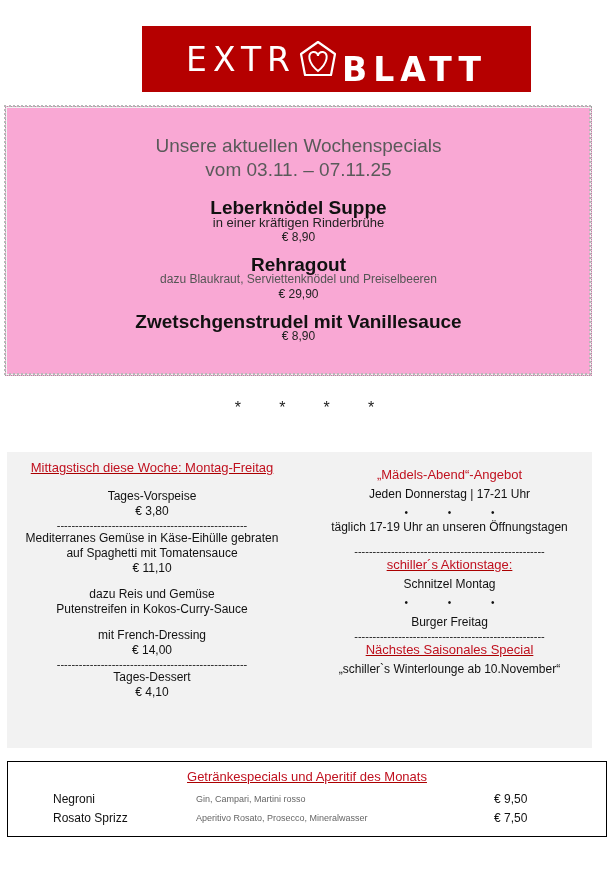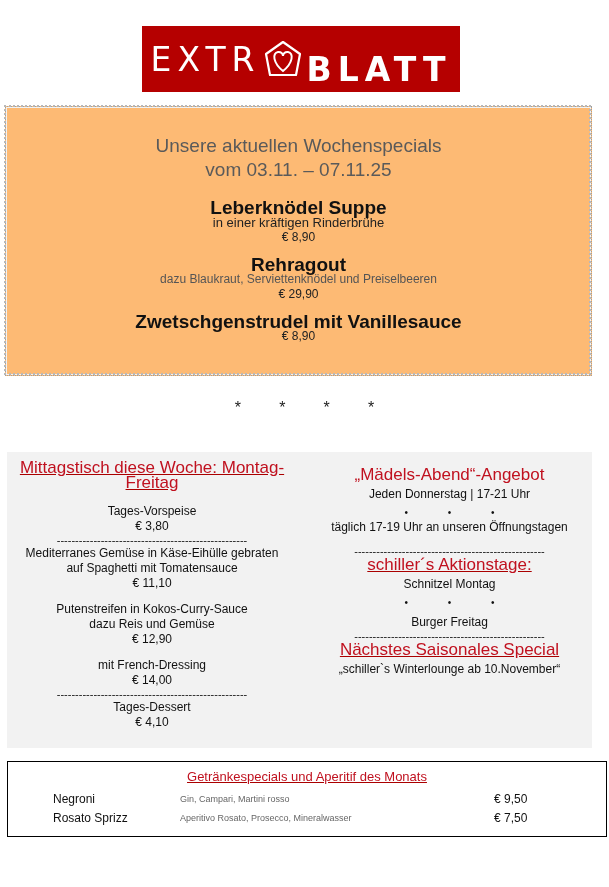--- a/index.html
+++ b/index.html
@@ -4,34 +4,34 @@
   <style>
     html, body { margin: 0; padding: 0; background: #ffffff; }
     body {
       width: 609px; height: 887px; position: relative; overflow: hidden;
       font-family: "Liberation Sans", sans-serif; color: #111;
     }
     .abs { position: absolute; }
 
     
     .logo {
-      left: 142px; top: 26px; width: 318px; height: 66px;
+      left: 142px; top: 26px; width: 389px; height: 66px;
       background: #b50000;
       display: flex; align-items: center; justify-content: center;
       color: #ffffff; font-size: 33px; letter-spacing: 6px;
       font-family: "DejaVu Sans", sans-serif;
     }
     .logo .part { display: inline-block; }
     .logo .part.bold { font-weight: bold; letter-spacing: 6px; margin-top: 20px; }
     .logo .house { display: inline-block; width: 40px; height: 40px; margin: 0 4px 0 2px; }
 
     
     .specials {
       left: 5px; top: 106px; width: 585px; height: 268px;
-      background: #fdba74;
+      background: #f9a8d4;
       border: 1px dotted #a0a0a0;
       box-shadow: inset 0 0 0 1px #f2f2f2;
       text-align: center;
     }
     .specials-border {
       left: 4px; top: 105px; width: 587px; height: 270px;
       border: 2px dotted #b8b8b8; box-sizing: border-box; pointer-events: none;
     }
     .spec-title {
       margin-top: 27px; font-size: 19px; line-height: 24px; color: #5a5a5a;
@@ -49,37 +49,37 @@
     }
     .stars span { display: inline-block; width: 40px; text-align: center; }
 
     
     .grey-box {
       left: 7px; top: 452px; width: 585px; height: 296px; background: #f2f2f2;
     }
     .col { position: absolute; top: 0; text-align: center; font-size: 12px; line-height: 15px; color: #111; }
     .col-left { left: 0; width: 290px; }
     .col-right { left: 300px; width: 285px; }
-    .red-head { color: #c0111f; font-size: 17px; }
+    .red-head { color: #c0111f; font-size: 13px; }
     .red-head.u { text-decoration: underline; text-decoration-color: #a00; }
     .dash { color: #111; letter-spacing: 0; font-size: 11px; line-height: 12px; }
     .dots span { display: inline-block; width: 40px; font-size: 10px; }
 
     
     .drinks {
       left: 7px; top: 761px; width: 600px; height: 76px;
       border: 1px solid #000; box-sizing: border-box; background: #fff;
     }
     .drinks-title {
       position: absolute; left: 0; width: 100%; top: 7px; text-align: center;
       color: #c0111f; font-size: 13px; text-decoration: underline; text-decoration-color: #a00;
     }
     .drink-row { position: absolute; left: 0; width: 100%; height: 16px; }
     .drink-name { position: absolute; left: 45px; font-size: 12px; color: #111; }
-    .drink-desc { position: absolute; left: 172px; font-size: 9px; color: #666; top: 2px; }
+    .drink-desc { position: absolute; left: 188px; font-size: 9px; color: #666; top: 2px; }
     .drink-price { position: absolute; left: 486px; font-size: 12px; color: #111; }
   </style>
 </head>
 <body>
 
 <div class="abs logo">
   <span class="part">EXTR</span>
   <span class="house">
     <svg width="40" height="40" viewBox="0 0 40 40">
       <path d="M20 3 L37 15 L33 36 L7 36 L3 15 Z" fill="none" stroke="#fff" stroke-width="2.2" stroke-linejoin="round"></path>
@@ -128,23 +128,22 @@
     <div style="margin-top:14px;">Tages-Vorspeise</div>
     <div>€ 3,80</div>
     <div class="dash">----------------------------------------------------</div>
 
     <div>
       <div>Mediterranes Gemüse in Käse-Eihülle gebraten</div>
       <div>auf Spaghetti mit Tomatensauce</div>
       <div>€ 11,10</div>
     </div>
     <div style="margin-top:11px;">
+      <div>dazu Reis und Gemüse</div>
       <div>Putenstreifen in Kokos-Curry-Sauce</div>
-      <div>dazu Reis und Gemüse</div>
-      <div>€ 12,90</div>
     </div>
     <div style="margin-top:11px;">
       <div>mit French-Dressing</div>
       <div>€ 14,00</div>
     </div>
     <div class="dash">----------------------------------------------------</div>
     <div>Tages-Dessert</div>
     <div>€ 4,10</div>
   </div>
 

